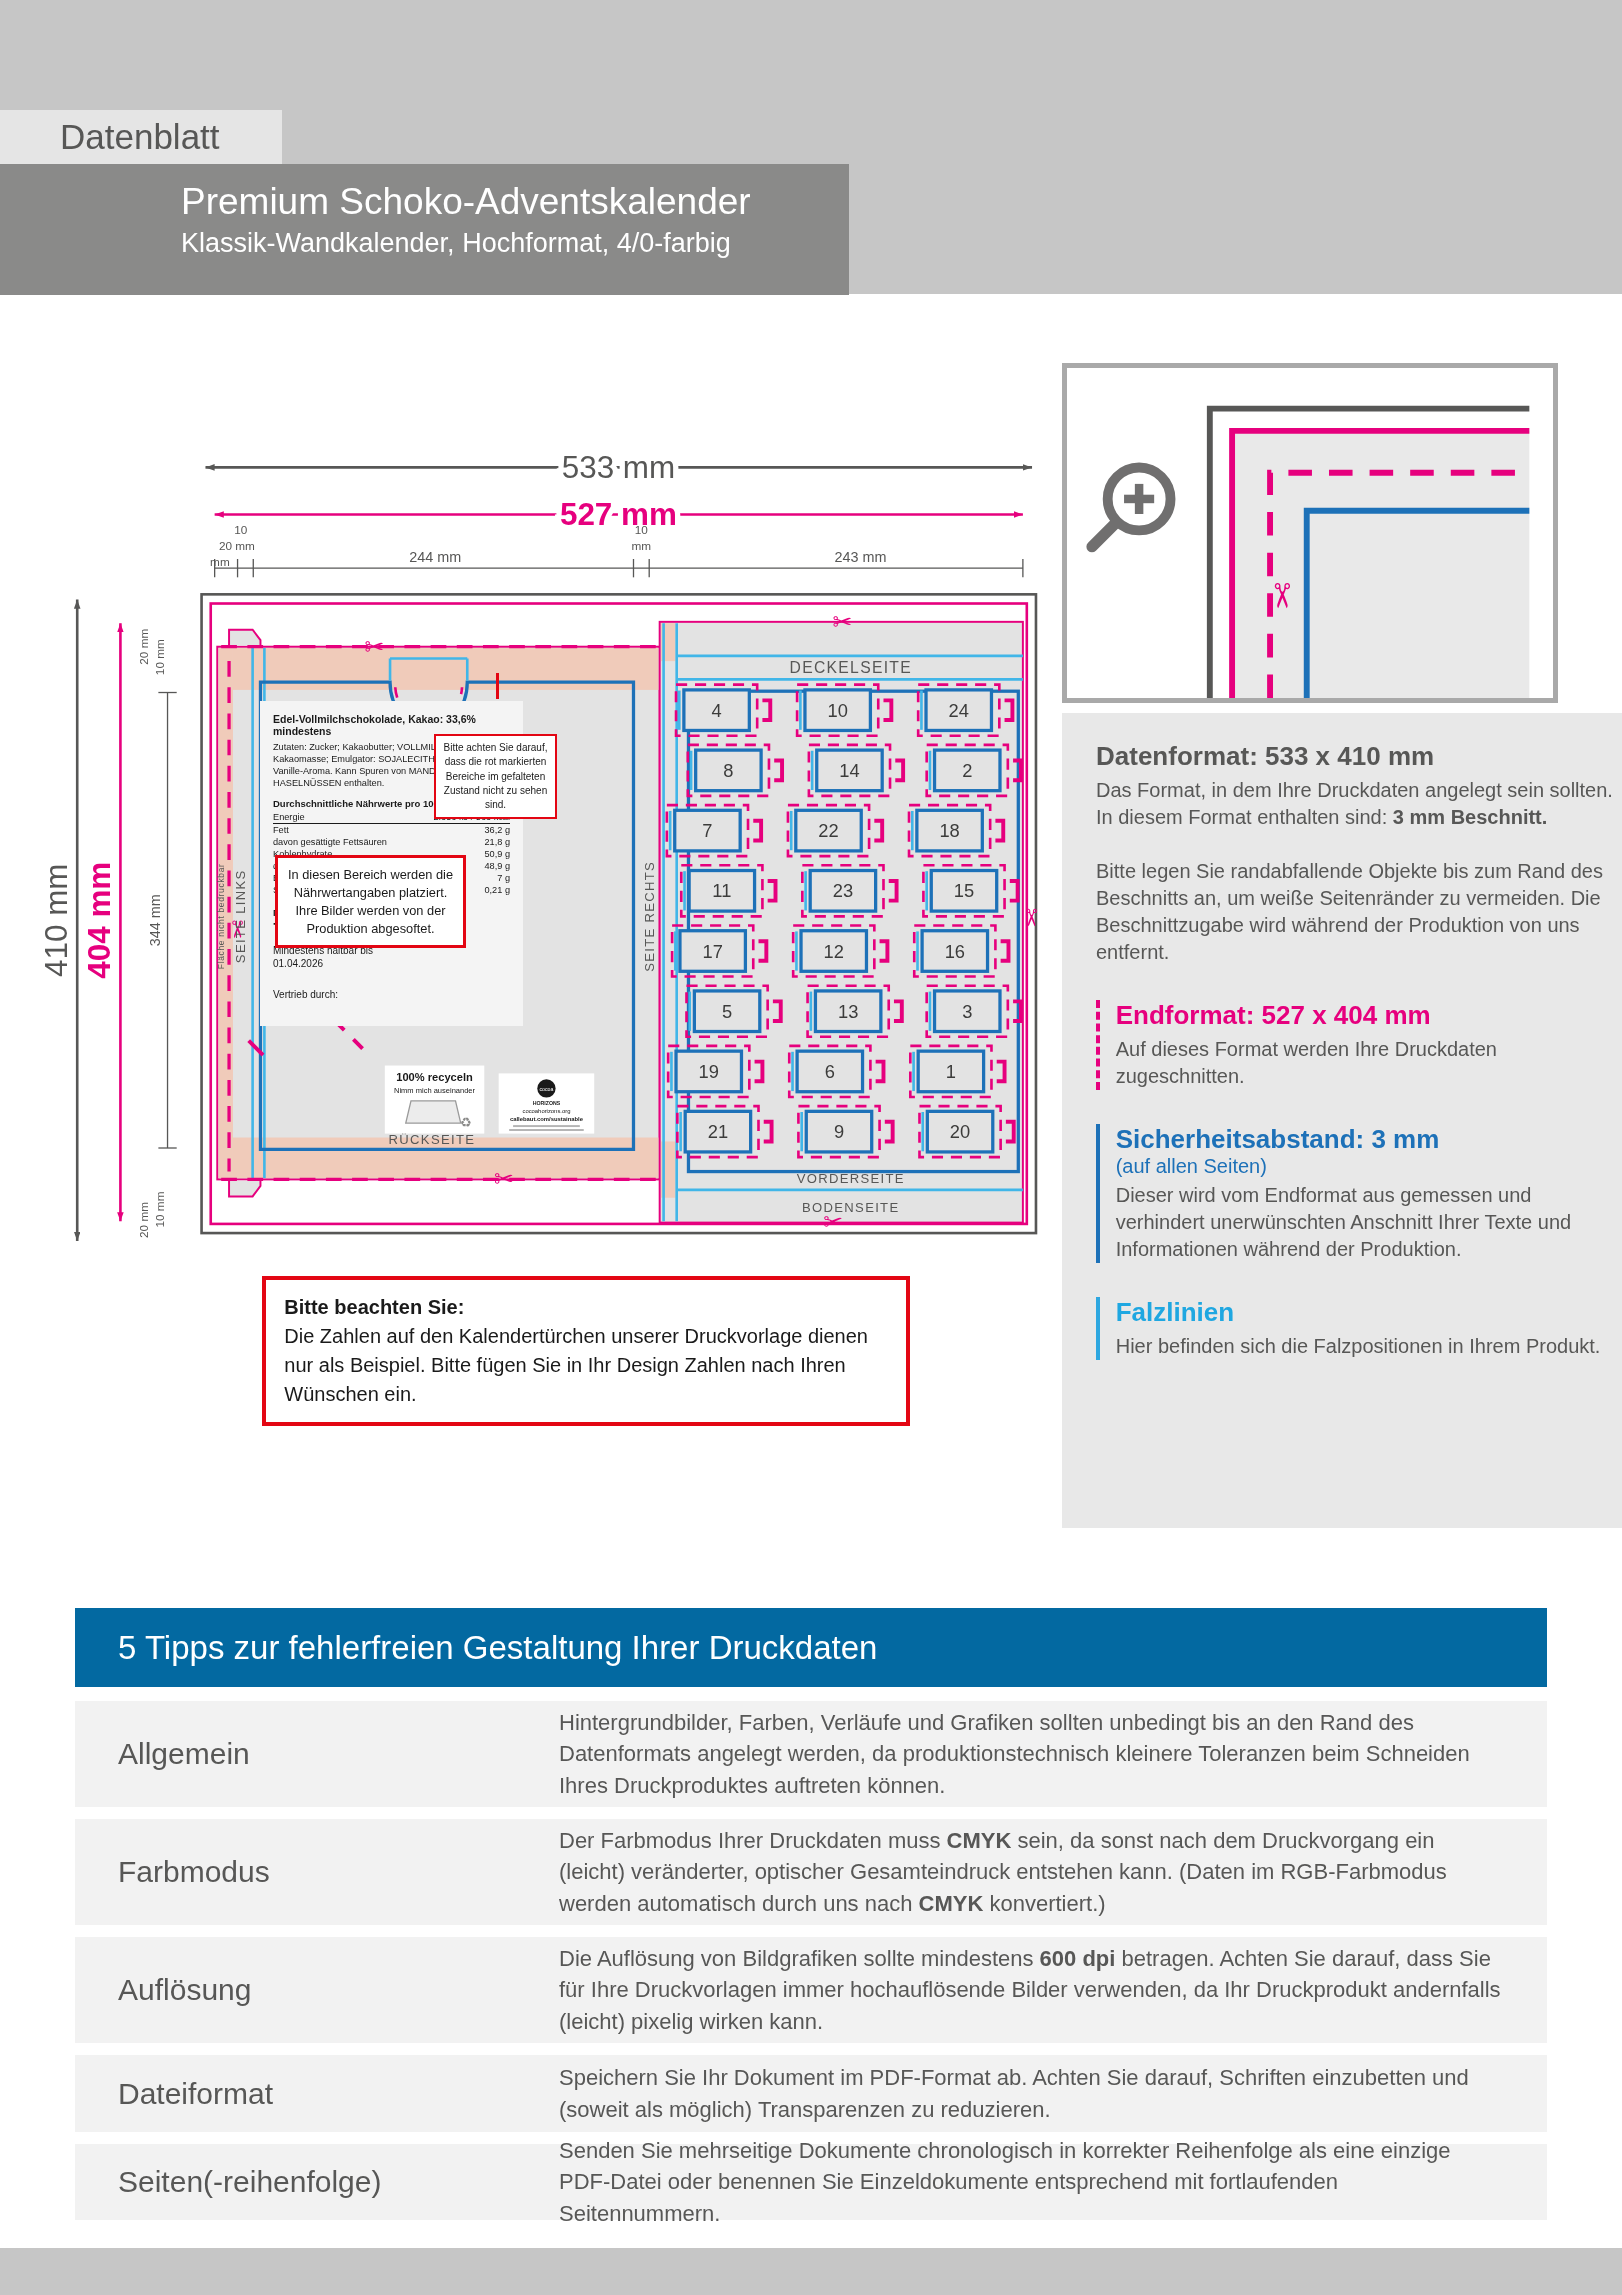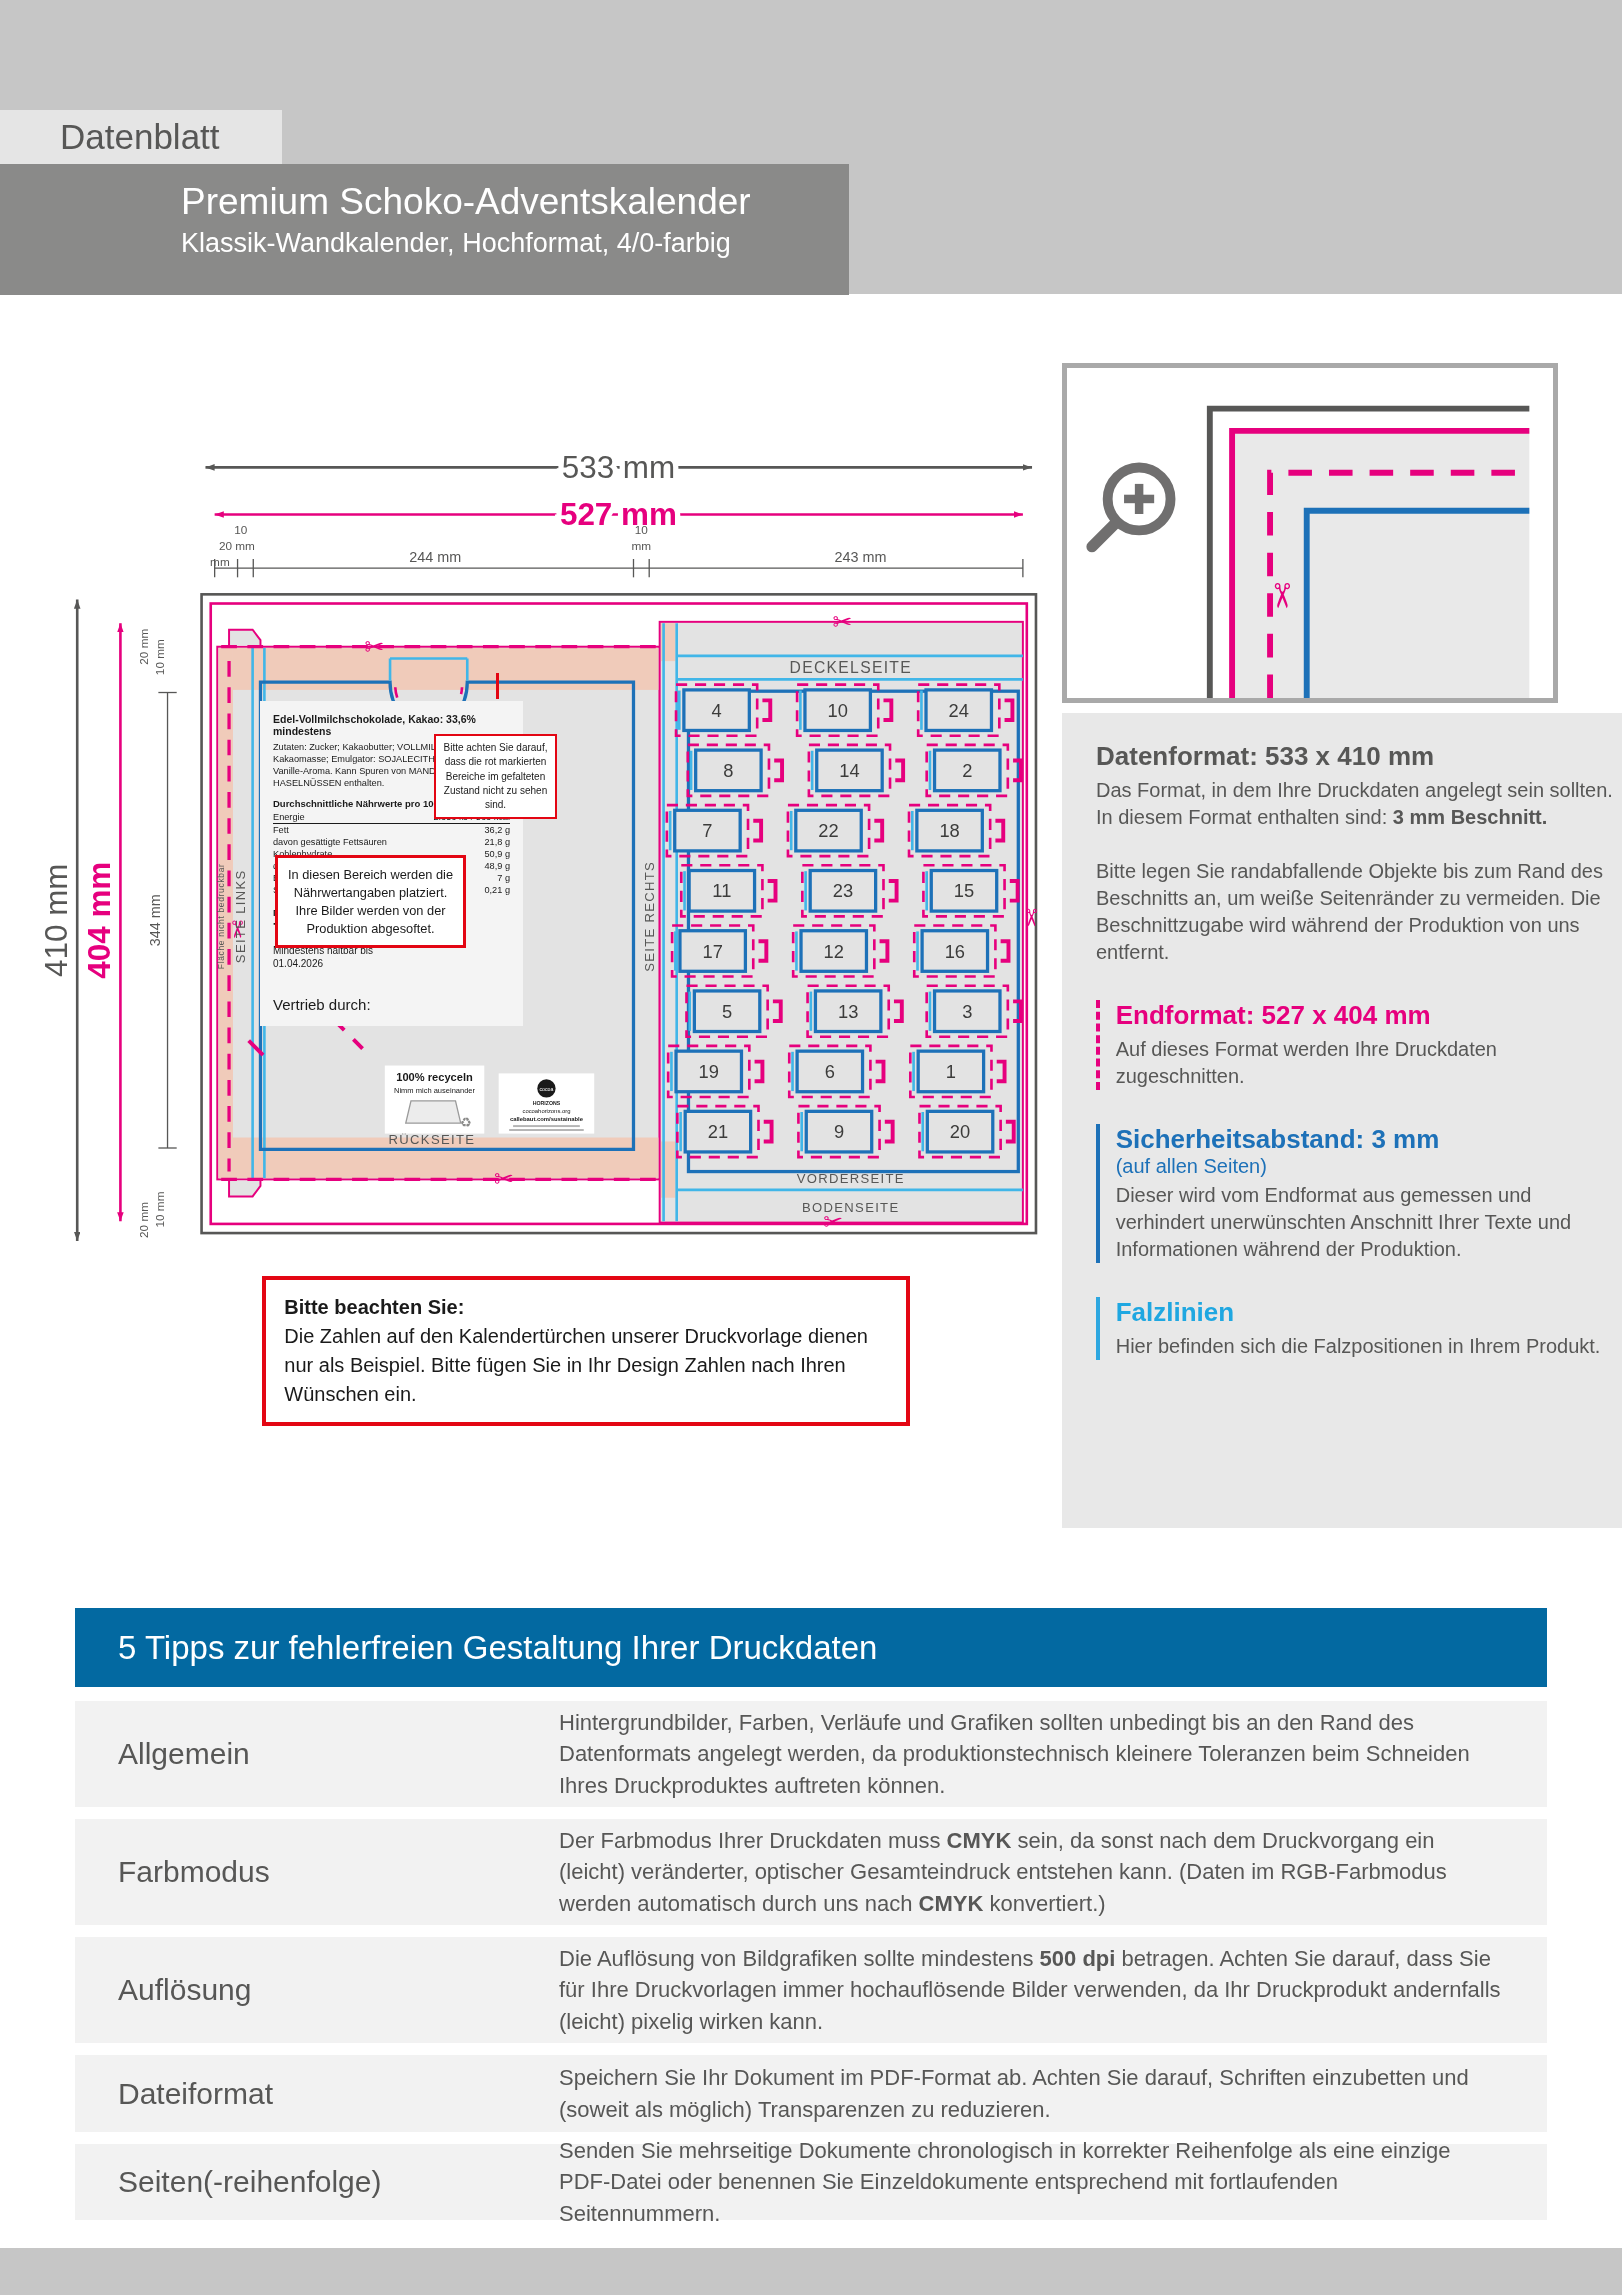--- a/index.html
+++ b/index.html
@@ -41,21 +41,21 @@
   .nutri .nt  { font-size:10.5px; font-weight:bold; }
   .nutri .ni  { font-size:9.2px; margin-top:5.2px; line-height:1.3; }
   .nutri .ntt { font-size:9.5px; font-weight:bold; margin-top:7.9px; }
   .nutri table { width:100%; border-collapse:collapse; margin-top:2.6px; }
   .nutri td { font-size:9.2px; padding:1px 0; }
   .nutri td.v { text-align:right; }
   .nutri tr.first td { border-bottom:1px solid #1a1a1a; }
   .nutri .made { font-size:9.8px; font-weight:bold; margin-top:10.5px; }
   .nutri .wt   { font-size:14.4px; font-weight:bold; margin-top:2.6px; }
   .nutri .mhd  { font-size:10px; margin-top:7.9px; line-height:1.3; }
-  .nutri .dist { font-size:15px; margin-top:26px; }
+  .nutri .dist { font-size:10px; margin-top:19px; }
 
   
   .redbox { background:#fff; border:2.6px solid #e30613; color:#1a1a1a;
             text-align:center; z-index:3; }
   .co-fold { left:434px; top:699px; width:123px; padding:5.2px 2.6px; font-size:10px;
              line-height:1.42;margin-top:35px; }
   .co-fold-ptr { left:496px; top:673px; width:2.6px; height:26px; background:#e30613; z-index:3; }
   .co-area { left:275px; top:855px; width:191px; padding:7.9px 3.9px; font-size:12.8px;
              line-height:1.4; border-width:3.3px; }
   .co-note { left:262px; top:1276px; width:648px; border-width:4.6px; text-align:left;
@@ -454,21 +454,21 @@
 <div class="abs tip-row r-allg">
   <div class="lbl">Allgemein</div>
   <div class="txt"><span>Hintergrundbilder, Farben, Verläufe und Grafiken sollten unbedingt bis an den Rand des Datenformats angelegt werden, da produktionstechnisch kleinere Toleranzen beim Schneiden Ihres Druckproduktes auftreten können.</span></div>
 </div>
 <div class="abs tip-row r-farb">
   <div class="lbl">Farbmodus</div>
   <div class="txt"><span>Der Farbmodus Ihrer Druckdaten muss </span><span class="b">CMYK</span><span> sein, da sonst nach dem Druckvorgang ein (leicht) veränderter, optischer Gesamteindruck entstehen kann. (Daten im RGB-Farbmodus werden automatisch durch uns nach </span><span class="b">CMYK</span><span> konvertiert.)</span></div>
 </div>
 <div class="abs tip-row r-aufl">
   <div class="lbl">Auflösung</div>
-  <div class="txt"><span>Die Auflösung von Bildgrafiken sollte mindestens </span><span class="b">500 dpi</span><span> betragen. Achten Sie darauf, dass Sie für Ihre Druckvorlagen immer hochauflösende Bilder verwenden, da Ihr Druckprodukt andernfalls (leicht) pixelig wirken kann.</span></div>
+  <div class="txt"><span>Die Auflösung von Bildgrafiken sollte mindestens </span><span class="b">600 dpi</span><span> betragen. Achten Sie darauf, dass Sie für Ihre Druckvorlagen immer hochauflösende Bilder verwenden, da Ihr Druckprodukt andernfalls (leicht) pixelig wirken kann.</span></div>
 </div>
 <div class="abs tip-row r-datei">
   <div class="lbl">Dateiformat</div>
   <div class="txt"><span>Speichern Sie Ihr Dokument im PDF-Format ab. Achten Sie darauf, Schriften einzubetten und (soweit als möglich) Transparenzen zu reduzieren.</span></div>
 </div>
 <div class="abs tip-row r-seit">
   <div class="lbl">Seiten(-reihenfolge)</div>
   <div class="txt"><span>Senden Sie mehrseitige Dokumente chronologisch in korrekter Reihenfolge als eine einzige PDF-Datei oder benennen Sie Einzeldokumente entsprechend mit fortlaufenden Seitennummern.</span></div>
 </div>
 

